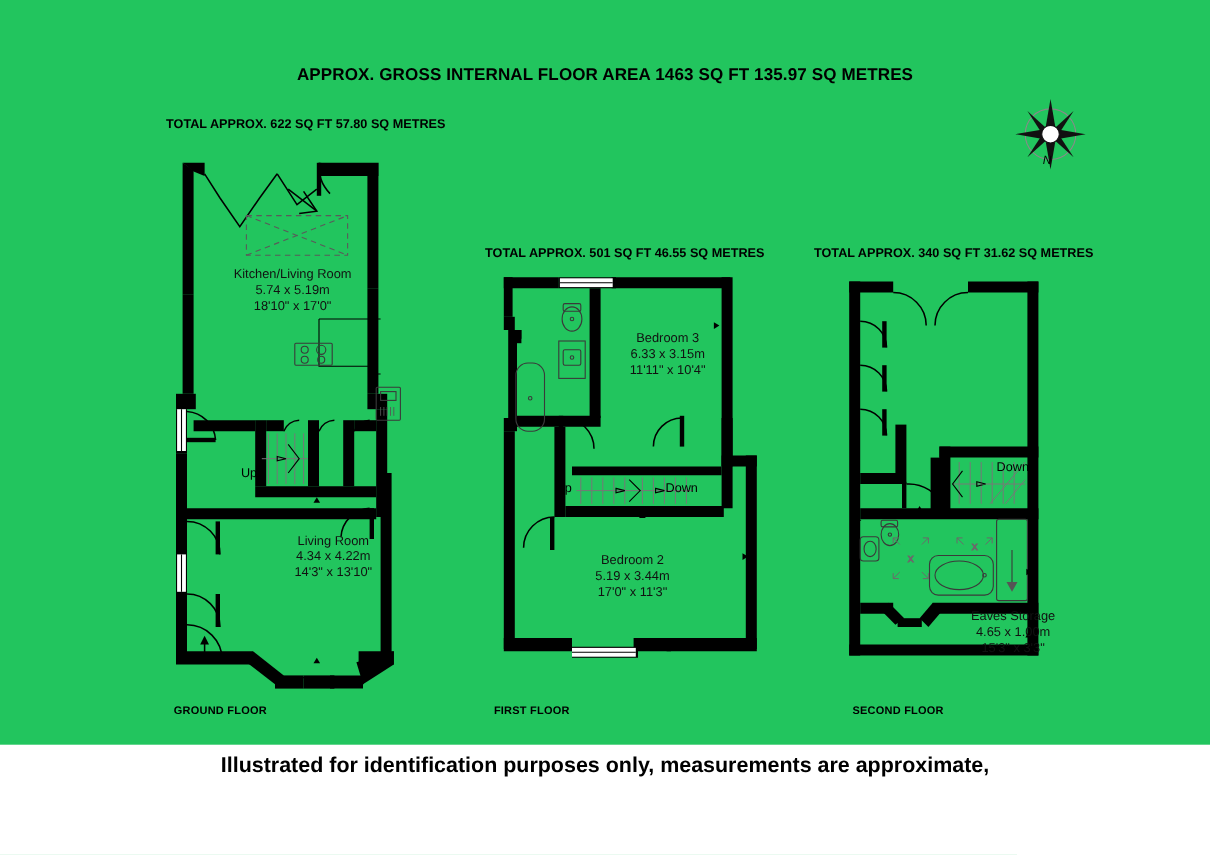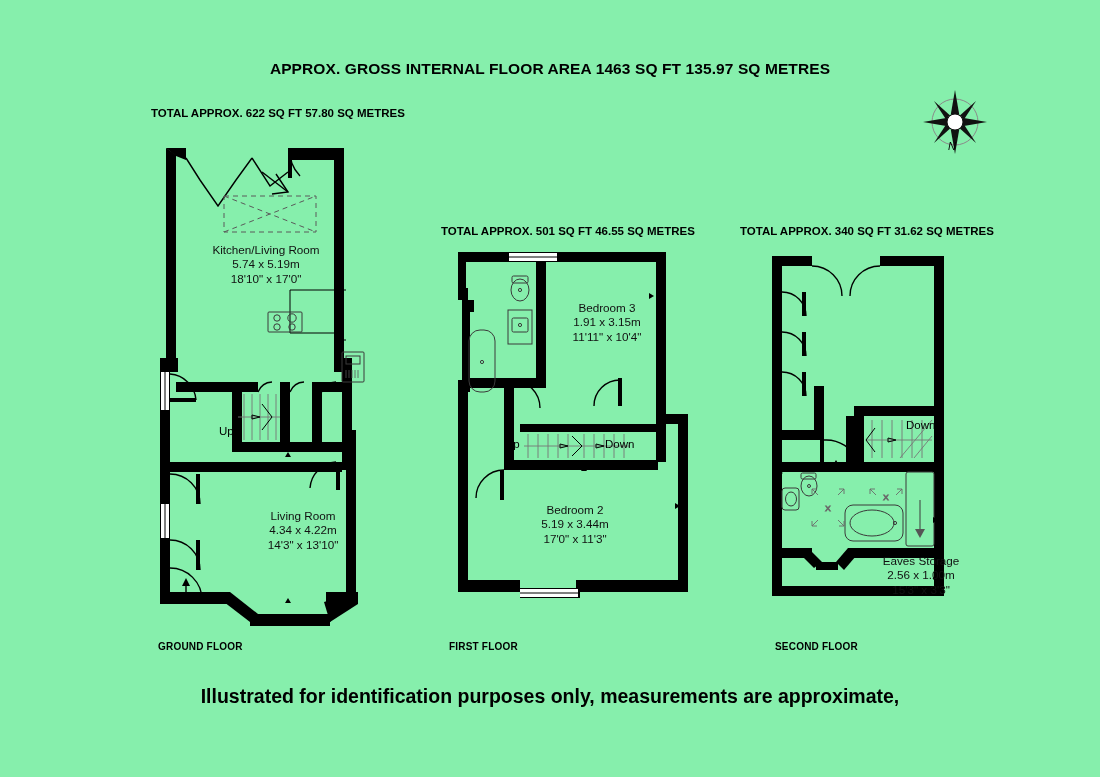--- a/index.html
+++ b/index.html
@@ -12,22 +12,22 @@
     height: 777px;
     position: relative;
     font-family: "Liberation Sans", sans-serif;
     color: #000000;
     overflow: hidden;
   }
   .page {
     position: absolute;
     left: 0; top: 0;
     width: 1100px;
-    height: 777px;
-    background: #86efac;
+    height: 677px;
+    background: #22c55e;
   }
   
   .main-title {
     position: absolute;
     left: 0; top: 60px;
     width: 1100px;
     text-align: center;
     font-size: 15.5px;
     font-weight: bold;
     letter-spacing: 0.1px;
@@ -70,21 +70,21 @@
     font-size: 11.7px;
     line-height: 14.3px;
     white-space: nowrap;
     color: #111;
   }
   .room-caption .rc-name { display: block; }
   .room-caption .rc-m    { display: block; }
   .room-caption .rc-ft   { display: block; }
 
   #cap-kitchen { left: 208px; top: 243px; width: 116px; }
-  #cap-living  { left: 248px; top: 509px; width: 110px; text-align: center; }
+  #cap-living  { left: 248px; top: 485px; width: 110px; text-align: center; }
   #cap-bed3    { left: 552px; top: 301px; width: 110px; }
   #cap-bed2    { left: 520px; top: 503px; width: 110px; }
   #cap-bed1    { left: 840px; top: 318px; width: 110px; }
   #cap-eaves   { left: 866px; top: 554px; width: 110px; }
 
   
   .dir-label {
     position: absolute;
     font-size: 11.5px;
     white-space: nowrap;
@@ -441,34 +441,34 @@
   </div>
 
   <div class="room-caption" id="cap-living">
     <span class="rc-name">Living Room</span>
     <span class="rc-m">4.34 x 4.22m</span>
     <span class="rc-ft">14'3" x 13'10"</span>
   </div>
 
   <div class="room-caption" id="cap-bed3">
     <span class="rc-name">Bedroom 3</span>
-    <span class="rc-m">1.91 x 3.15m</span>
+    <span class="rc-m">6.33 x 3.15m</span>
     <span class="rc-ft">11'11" x 10'4"</span>
   </div>
 
   <div class="room-caption" id="cap-bed2">
     <span class="rc-name">Bedroom 2</span>
     <span class="rc-m">5.19 x 3.44m</span>
     <span class="rc-ft">17'0" x 11'3"</span>
   </div>
 
 
   <div class="room-caption" id="cap-eaves">
     <span class="rc-name">Eaves Storage</span>
-    <span class="rc-m">2.56 x 1.00m</span>
+    <span class="rc-m">4.65 x 1.00m</span>
     <span class="rc-ft">15'3" x 3'3"</span>
   </div>
 
   <div class="dir-label" id="dir-up-ground">Up</div>
   <div class="dir-label" id="dir-in-ground">IN</div>
   <div class="dir-label" id="dir-up-first">Up</div>
   <div class="dir-label" id="dir-down-first">Down</div>
   <div class="dir-label" id="dir-down-second">Down</div>
 
   <div class="floor-label" id="floor-label-ground">GROUND FLOOR</div>

